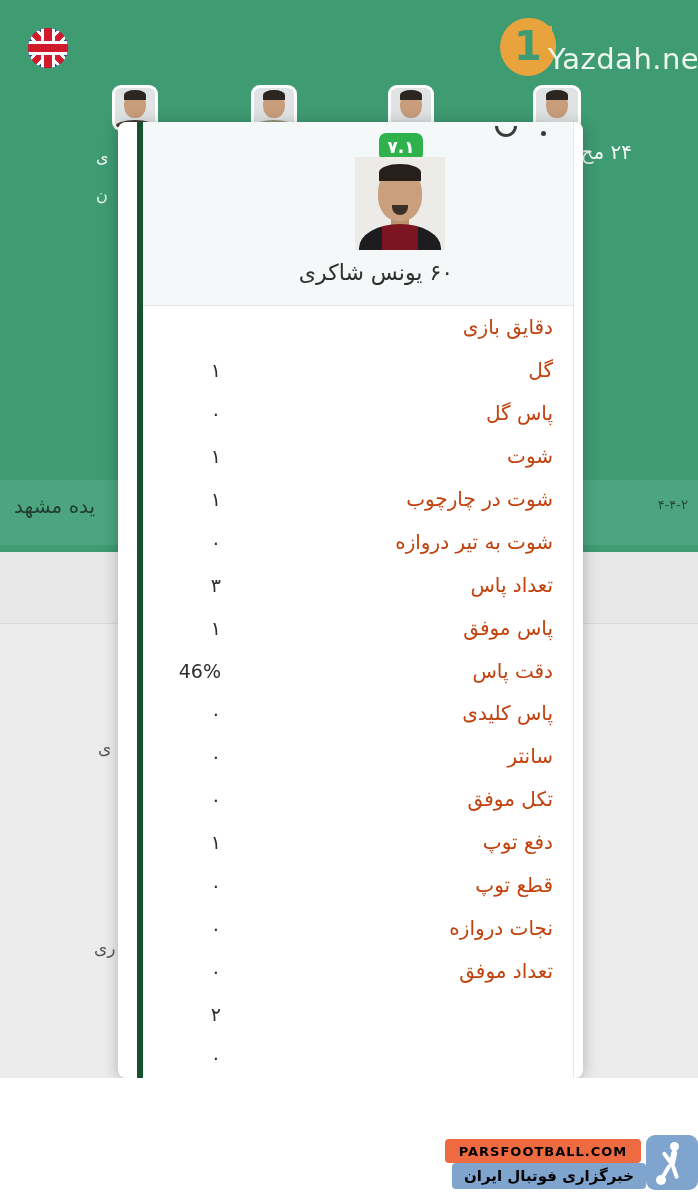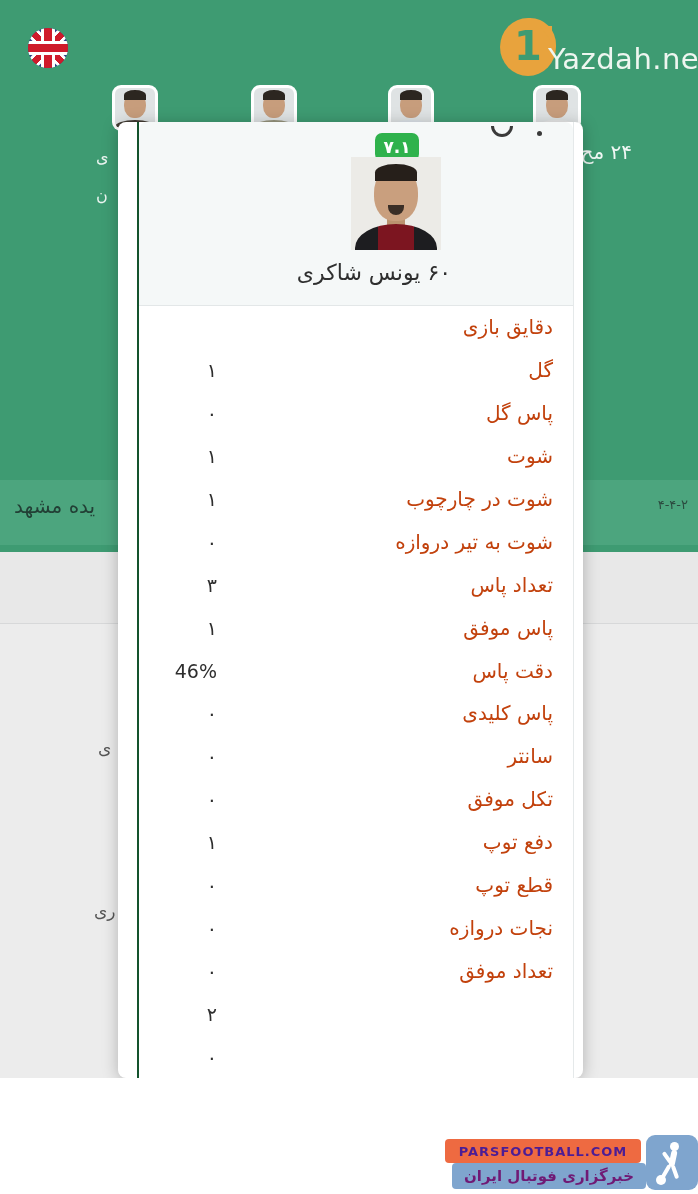--- a/index.html
+++ b/index.html
@@ -35,36 +35,36 @@
   .brand-text{position:absolute;left:48px;top:26px;font-size:29px;color:#eef6f0;letter-spacing:0.5px;}
 
   .partial-right-text{right:66px;top:140px;color:rgba(255,255,255,.92);font-size:20px;white-space:nowrap;direction:rtl;}
   .partial-left-1{left:96px;top:148px;width:22px;height:20px;overflow:hidden;color:rgba(255,255,255,.9);font-size:16px;}
   .partial-left-2{left:96px;top:186px;width:22px;height:20px;overflow:hidden;color:rgba(255,255,255,.9);font-size:16px;}
 
   .team-name{left:14px;top:494px;font-size:20px;color:#223f35;white-space:nowrap;direction:rtl;}
   .formation{right:10px;top:497px;font-size:13px;color:#2b4a3f;font-weight:500;}
 
   .partial-list-1{left:98px;top:738px;width:20px;height:20px;overflow:hidden;color:#555;font-size:17px;}
-  .partial-list-2{left:94px;top:901px;width:24px;height:20px;overflow:hidden;color:#555;font-size:17px;}
+  .partial-list-2{left:94px;top:938px;width:24px;height:20px;overflow:hidden;color:#555;font-size:17px;}
 
   
   .thumb{top:85px;width:46px;height:46px;background:#fff;border-radius:9px;padding:3px;box-sizing:border-box;}
   .thumb-photo{width:100%;height:100%;border-radius:6px;background:#dfe3e4;position:relative;overflow:hidden;}
   .thumb-head{position:absolute;left:50%;top:4px;transform:translateX(-50%);width:22px;height:26px;
     border-radius:50% 50% 46% 46%;background:#c79d7c;}
   .thumb-hair{position:absolute;left:50%;top:2px;transform:translateX(-50%);width:22px;height:10px;
     border-radius:50% 50% 0 0;background:#2c2620;}
   .thumb-shoulders{position:absolute;left:0;bottom:-6px;width:100%;height:14px;border-radius:50% 50% 0 0;background:#8b8f85;}
 
   
   .modal{left:118px;top:122px;width:465px;height:956px;background:#fff;border-radius:8px;
     box-shadow:0 2px 16px rgba(0,0,0,.25);}
   .modal-inner{position:absolute;left:19px;right:9px;top:0;bottom:0;
-    border-left:2px solid #14532d;border-right:1px solid #e5e9ea;}
+    border-left:6px solid #14532d;border-right:1px solid #e5e9ea;}
   .modal-header{position:absolute;left:0;right:0;top:0;height:183px;background:#f5f8f8;
     border-bottom:1px solid #e3e7e8;border-radius:8px 8px 0 0;}
   .remnant-arc{position:absolute;left:352px;top:4px;width:22px;height:11px;
     border:3px solid #3a3a3a;border-top:none;border-radius:0 0 12px 12px;box-sizing:border-box;}
   .remnant-dot{position:absolute;left:398px;top:9px;width:5px;height:5px;border-radius:50%;background:#3a3a3a;}
 
   .rating-badge{position:absolute;left:236px;top:11px;width:44px;height:28px;background:#2fb24c;
     border-radius:7px;color:#fff;font-weight:bold;font-size:17px;display:flex;align-items:center;justify-content:center;}
 
   .player-photo{position:absolute;left:212px;top:35px;width:90px;height:93px;background:#ecebe7;overflow:hidden;}
@@ -80,23 +80,23 @@
     font-size:22px;color:#2f2f2f;direction:rtl;}
 
   .stats-list{position:absolute;left:0;right:0;top:184px;bottom:0;overflow:hidden;background:#fff;}
   .stat-row{position:relative;height:42.9px;direction:rtl;display:flex;align-items:center;}
   .stat-label{padding-right:20px;font-size:20px;color:#c2410c;}
   .stat-value{position:absolute;left:28px;width:50px;text-align:right;font-size:19px;color:#2e2e2e;direction:ltr;}
 
   
   .pf-logo{left:440px;top:1130px;width:258px;height:62px;}
   .pf-orange{position:absolute;left:5px;top:9px;width:196px;height:24px;background:#ee6a41;border-radius:4px;
-    color:#4c1d95;font-size:13px;font-weight:bold;letter-spacing:1px;display:flex;align-items:center;justify-content:center;}
+    color:#000000;font-size:13px;font-weight:bold;letter-spacing:1px;display:flex;align-items:center;justify-content:center;}
   .pf-blue{position:absolute;left:12px;top:33px;width:194px;height:26px;background:#7fa5ce;border-radius:4px;
-    color:#701a75;font-size:15px;font-weight:bold;display:flex;align-items:center;justify-content:center;direction:rtl;}
+    color:#000000;font-size:15px;font-weight:bold;display:flex;align-items:center;justify-content:center;direction:rtl;}
   .pf-square{position:absolute;left:206px;top:5px;width:52px;height:55px;background:#7fa5ce;border-radius:9px;}
   .pf-man-head{position:absolute;left:24px;top:7px;width:9px;height:9px;border-radius:50%;background:#fff;}
   .pf-man-torso{position:absolute;left:24px;top:15px;width:6px;height:17px;border-radius:3px;background:#fff;transform:rotate(12deg);}
   .pf-man-arm{position:absolute;left:19px;top:16px;width:4px;height:13px;border-radius:2px;background:#fff;transform:rotate(-35deg);}
   .pf-man-leg1{position:absolute;left:18px;top:29px;width:4px;height:15px;border-radius:2px;background:#fff;transform:rotate(30deg);}
   .pf-man-leg2{position:absolute;left:27px;top:30px;width:4px;height:14px;border-radius:2px;background:#fff;transform:rotate(-20deg);}
   .pf-ball{position:absolute;left:10px;top:40px;width:10px;height:10px;border-radius:50%;background:#fff;}
 </style>
 </head>
 <body>

